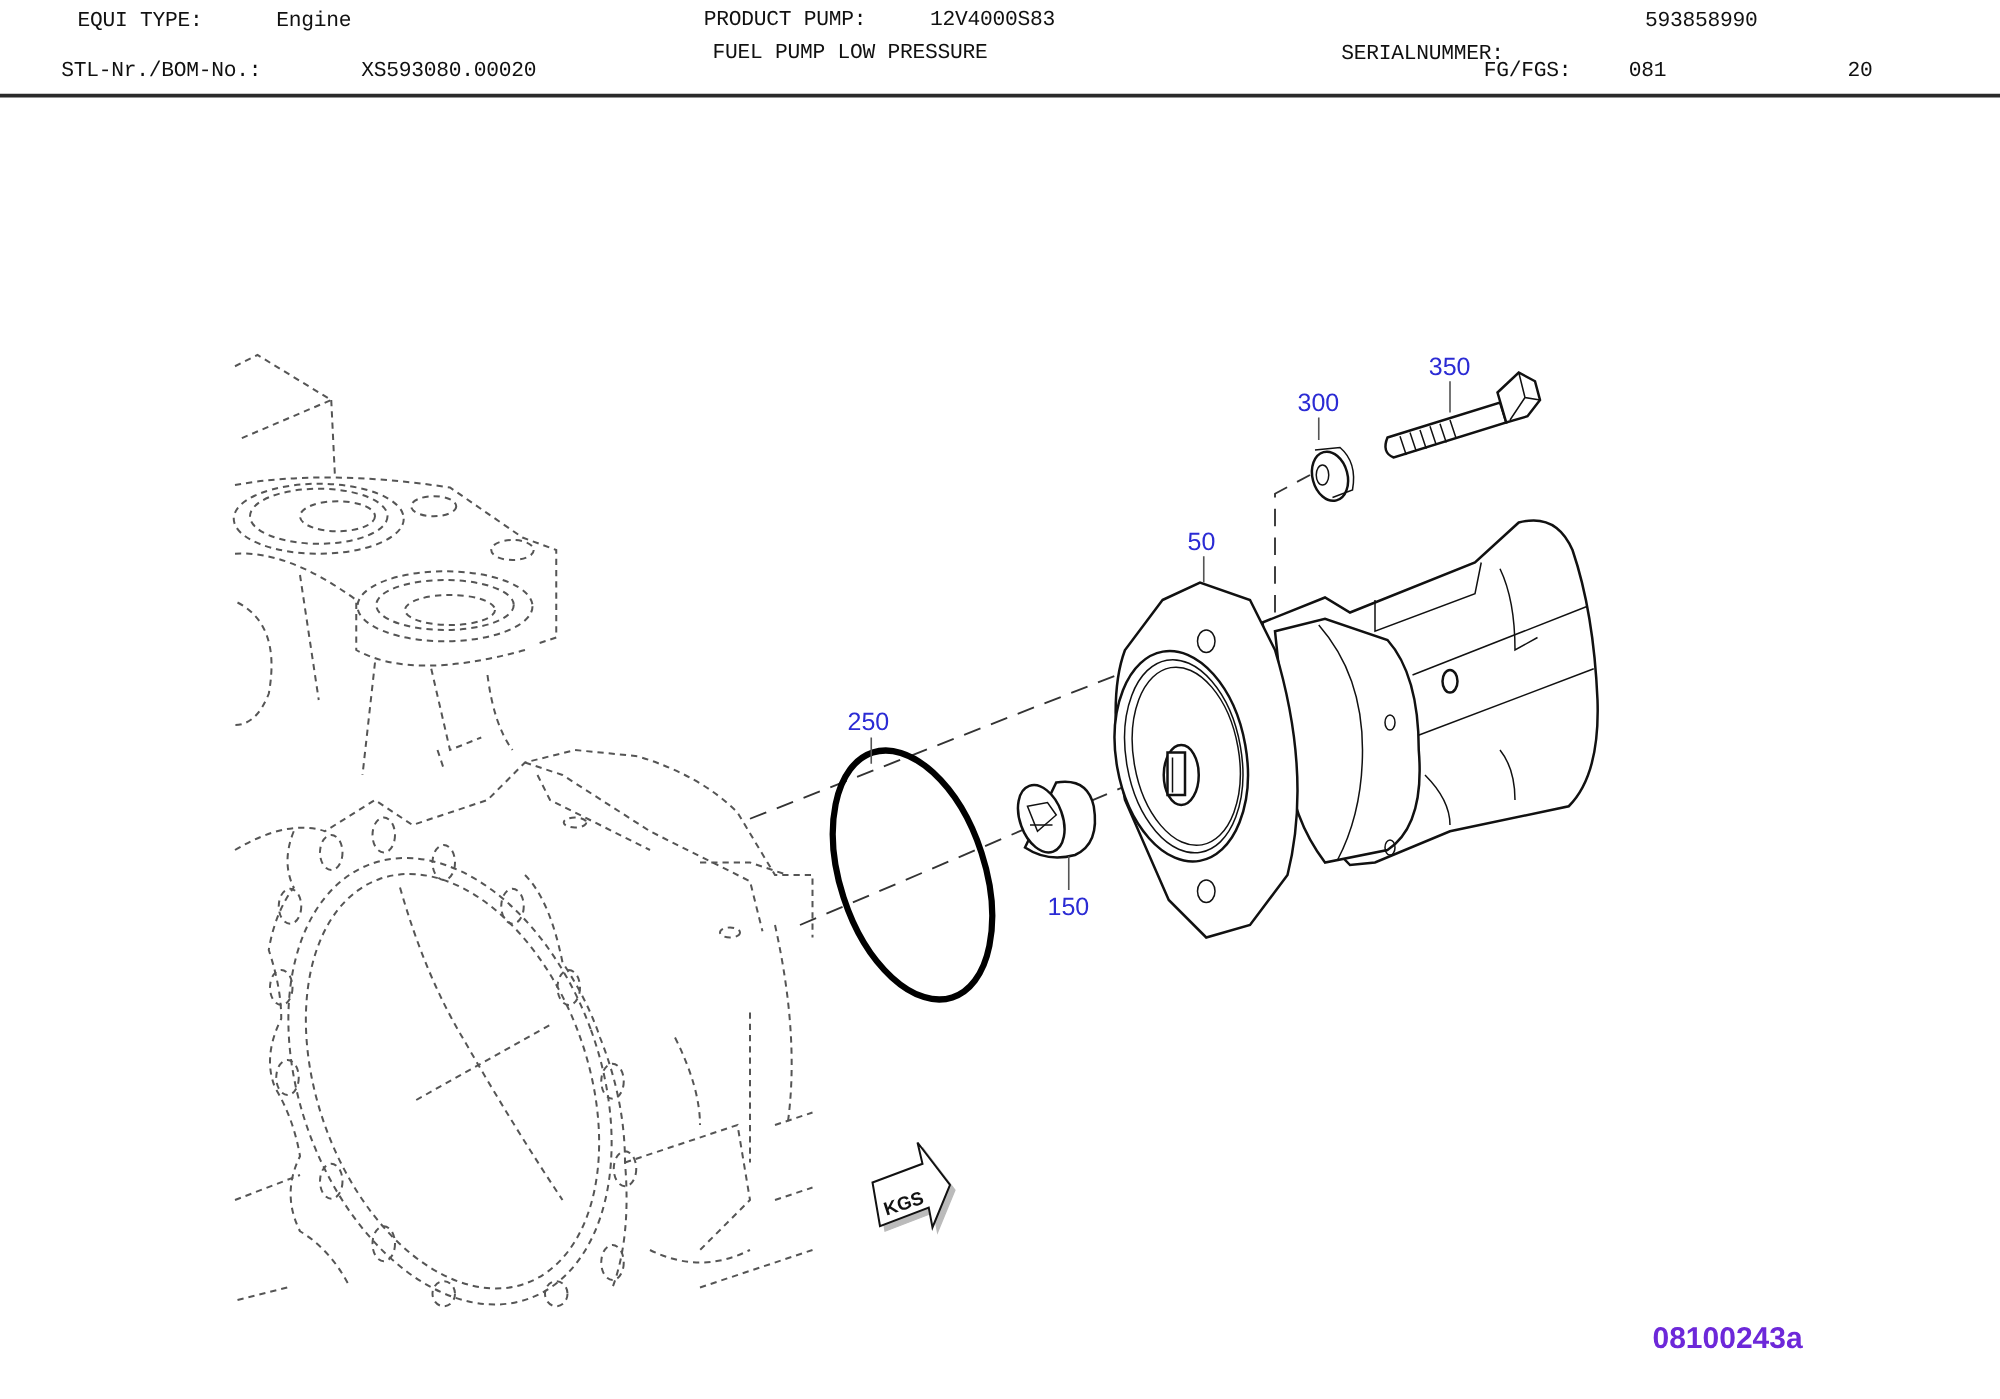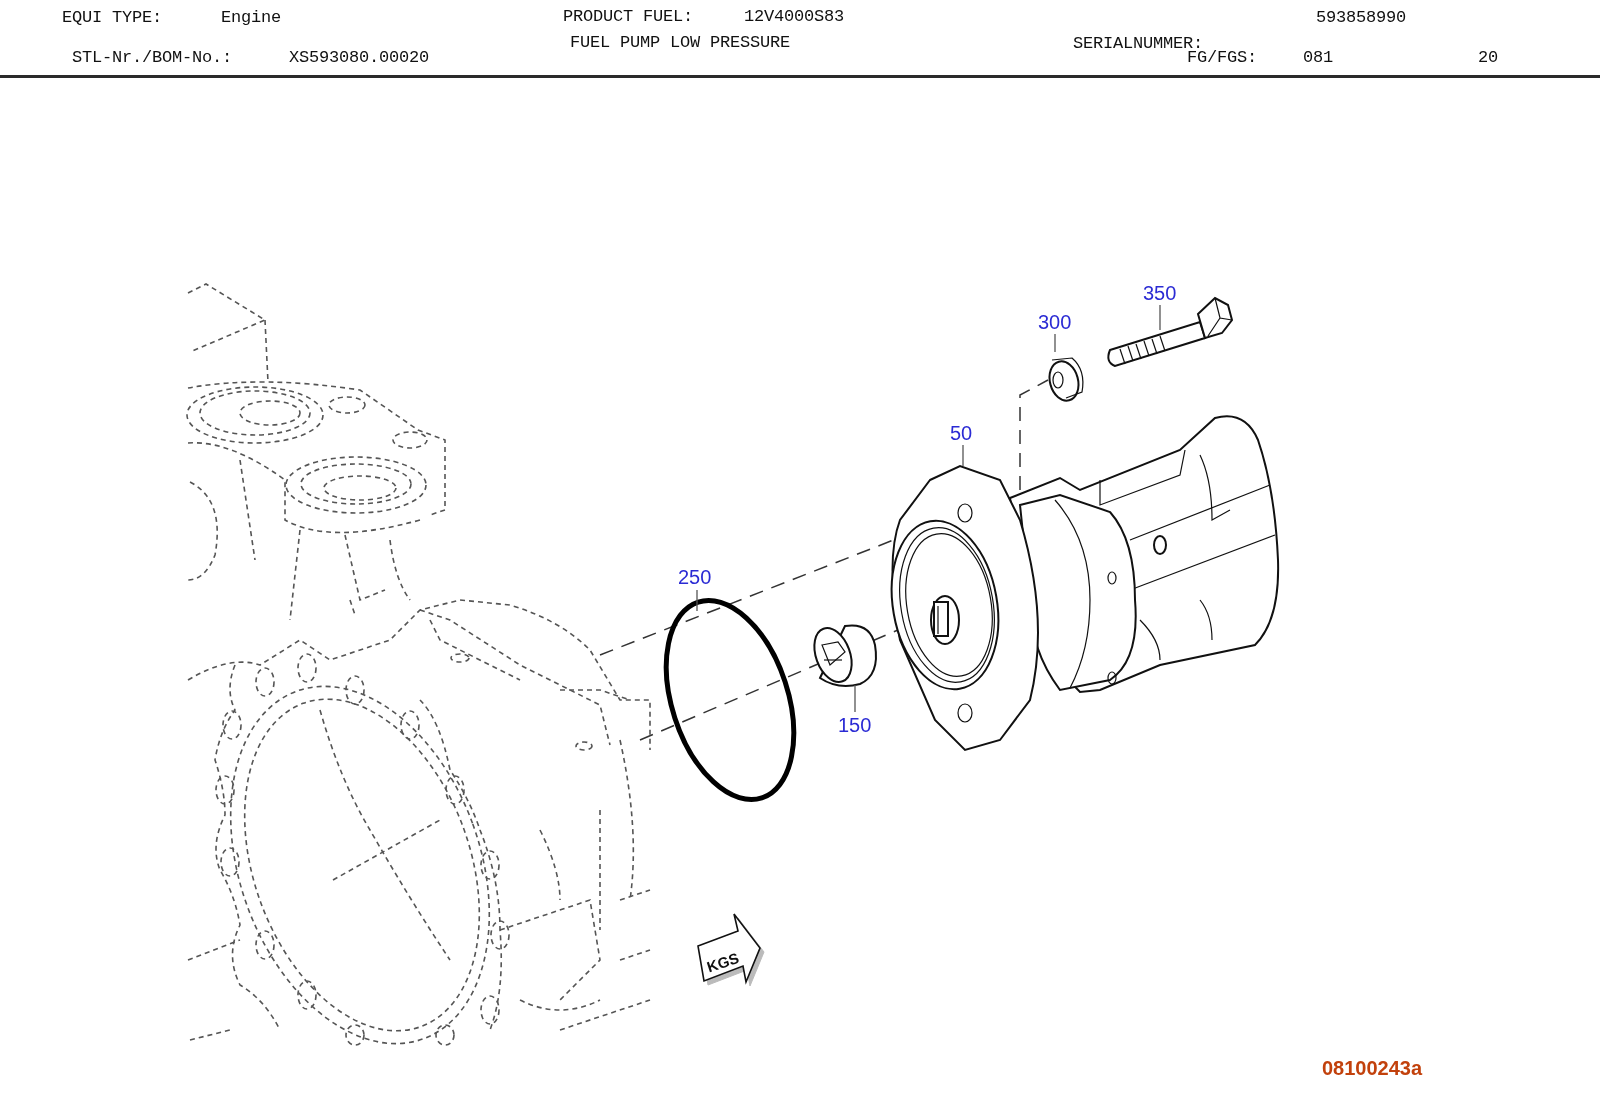--- a/index.html
+++ b/index.html
@@ -1,41 +1,41 @@
 <!DOCTYPE html>
 <html><head>
 <meta charset="utf-8">
 <style>
   html, body { margin:0; padding:0; background:#ffffff; }
   body { width:1600px; height:1119px; position:relative; overflow:hidden; font-family:"Liberation Sans", sans-serif; color:#111; }
   .hdr-text { position:absolute; font-size:17px; font-family:Liberation Mono, monospace; color:#111; white-space:pre; letter-spacing:-0.2px; }
   .hdr-rule { position:absolute; left:0; top:75px; width:1600px; height:3px; background:#2a2a2a; }
   #drawing { position:absolute; left:0; top:0; width:1600px; height:1119px; }
   .callout { font-family:"Liberation Sans", sans-serif; font-size:20px; fill:#2b2bd4; }
-  .drawnum { position:absolute; left:1322px; top:1057px; font-size:20px; font-weight:bold; font-family:"Liberation Sans", sans-serif; color:#c2410c; }
+  .drawnum { position:absolute; left:1322px; top:1057px; font-size:24px; font-weight:bold; font-family:"Liberation Sans", sans-serif; color:#6d28d9; }
   .dash-ghost { fill:none; stroke:#555; stroke-width:1.6; stroke-dasharray:5 4; }
   .part { fill:#fff; stroke:#111; stroke-width:2; }
   .part-thin { fill:none; stroke:#111; stroke-width:1.2; }
   .leader { stroke:#555; stroke-width:1.3; }
   .axis-dash { fill:none; stroke:#333; stroke-width:1.5; stroke-dasharray:14 9; }
 </style>
 </head>
 <body>
 
 <div>
   <span class="hdr-text" style="left:62px; top:8px;">EQUI TYPE:</span>
   <span class="hdr-text" style="left:221px; top:8px;">Engine</span>
 
-  <span class="hdr-text" style="left:563px; top:7px;">PRODUCT FUEL:</span>
+  <span class="hdr-text" style="left:563px; top:7px;">PRODUCT PUMP:</span>
   <span class="hdr-text" style="left:744px; top:7px;">12V4000S83</span>
 
   <span class="hdr-text" style="left:1073px; top:8px;margin-top:26px;">SERIALNUMMER:</span>
   <span class="hdr-text" style="left:1316px; top:8px;">593858990</span>
 
-  <span class="hdr-text" style="left:72px; top:48px;">STL-Nr./BOM-No.:</span>
+  <span class="hdr-text" style="left:49px; top:48px;">STL-Nr./BOM-No.:</span>
   <span class="hdr-text" style="left:289px; top:48px;">XS593080.00020</span>
 
   <span class="hdr-text" style="left:570px; top:33px;">FUEL PUMP LOW PRESSURE</span>
 
   <span class="hdr-text" style="left:1187px; top:48px;">FG/FGS:</span>
   <span class="hdr-text" style="left:1303px; top:48px;">081</span>
 
   <span class="hdr-text" style="left:1478px; top:48px;">20</span>
 
   <div class="hdr-rule"></div>

